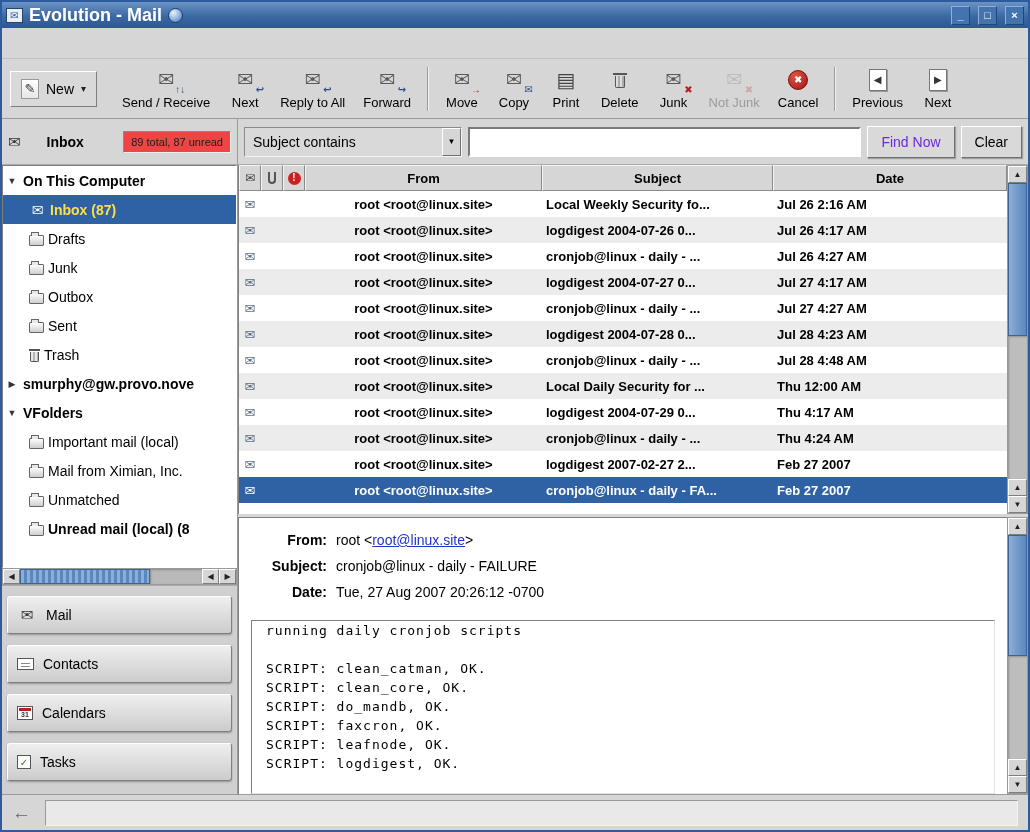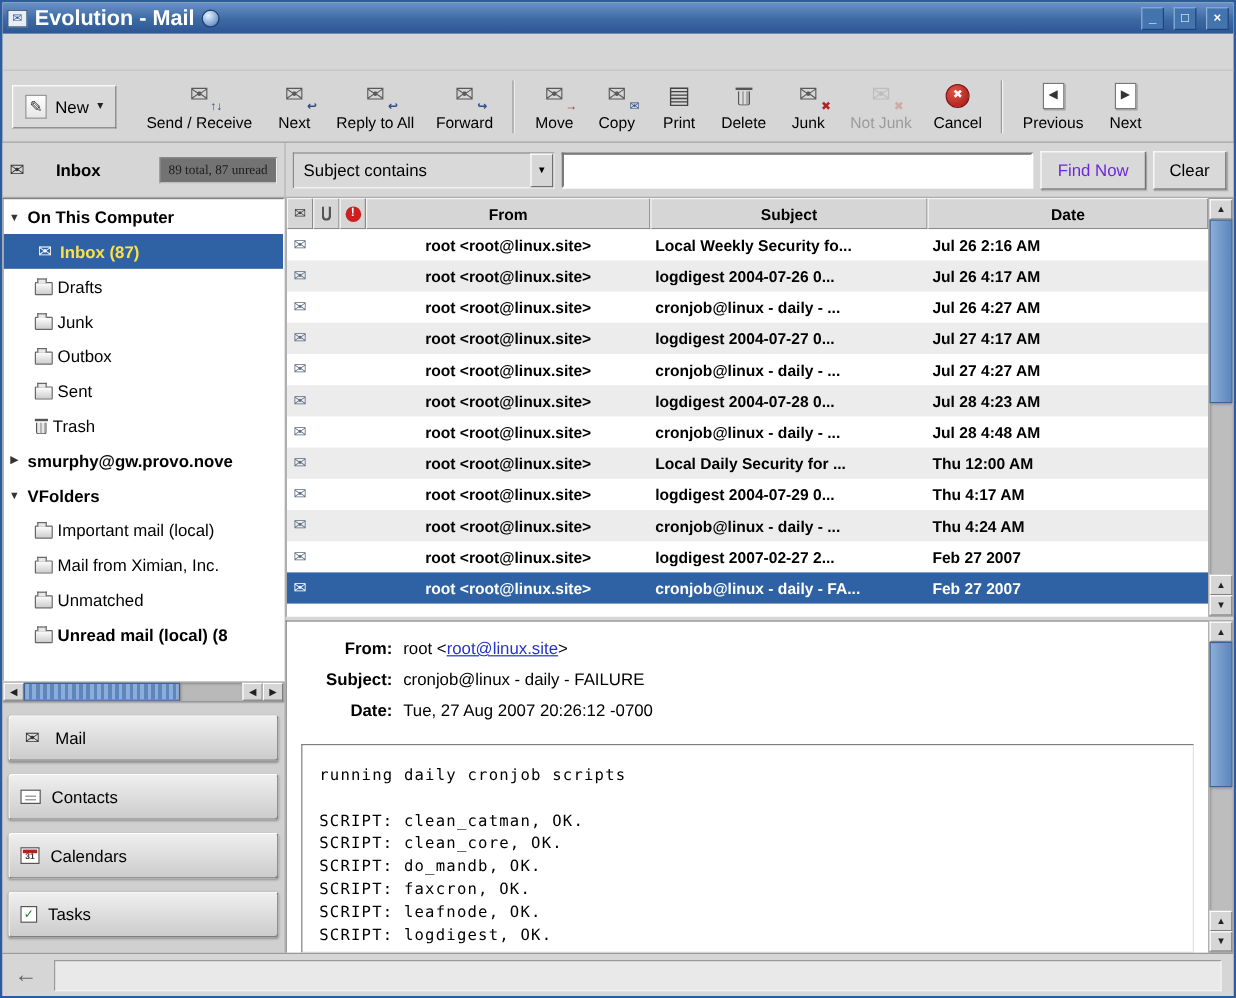--- a/index.html
+++ b/index.html
@@ -63,22 +63,22 @@
   
   .main { flex:1; display:flex; min-height:0; }
   .sidebar { width:236px; flex:none; display:flex; flex-direction:column; border-right:1px solid #9a9a9a; }
   .rightpane { flex:1; display:flex; flex-direction:column; min-width:0; }
 
   
   .folder-header, .searchband { height:46px; flex:none; display:flex; align-items:center; padding:0 6px;
     gap:6px; background:#d6d6d6; border-bottom:1px solid #ababab; }
   .fh-icon { font-size:15px; color:#333; }
   .fh-title { font-weight:bold; font-size:14px;padding-left:20px; }
-  .fh-count { margin-left:auto; font-size:11px; color:#1d1d1d; background:#737373; padding:4px 7px;
-    border:1px solid; border-color:#8a8a8a #f0f0f0 #f0f0f0 #8a8a8a; white-space:nowrap;font-family:Liberation Serif, serif; }
+  .fh-count { margin-left:auto; font-size:11px; color:#1d1d1d; background:#ef4444; padding:4px 7px;
+    border:1px solid; border-color:#8a8a8a #f0f0f0 #f0f0f0 #8a8a8a; white-space:nowrap; }
 
   
   .tree { flex:1; background:#fff; border:1px solid; border-color:#808080 #fff #fff #808080; overflow:hidden; }
   .tree-item { height:29px; display:flex; align-items:center; gap:4px; padding-left:8px; font-size:14px;
     white-space:nowrap; overflow:hidden; }
   .tree-item .arrow { width:14px; flex:none; font-size:9px; color:#333; text-align:center; }
   .tree-item.root { padding-left:2px; }
   .tree-item.bold { font-weight:bold; }
   .t-icon { flex:none; width:17px; height:16px; display:flex; align-items:center; justify-content:center; position:relative; }
   .ic-inbox::before { content:"✉"; font-size:14px; color:#31476e; }
@@ -164,21 +164,21 @@
 
   
   .preview { flex:1; display:flex; min-height:0; }
   .preview-main { flex:1; min-width:0; background:#fff; border-left:1px solid #808080; border-top:1px solid #808080;
     display:flex; flex-direction:column; padding-top:8px; }
   .phead { padding:6px 12px 8px 12px; flex:none; }
   .prow { display:flex; align-items:flex-start; min-height:26px; font-size:14px; }
   .plabel { width:76px; flex:none; text-align:right; font-weight:bold; margin-right:9px; }
   .plink { color:#2233cc; text-decoration:underline; cursor:pointer; }
   .pbody { flex:1; margin:2px 12px 0 12px; border:1px solid; border-color:#808080 #e2e2e2 #e2e2e2 #808080;
-    padding:16px 14px; overflow:hidden; font-family:"DejaVu Sans Mono","Liberation Mono",monospace;
+    padding:0 14px; overflow:hidden; font-family:"DejaVu Sans Mono","Liberation Mono",monospace;
     font-size:13px; line-height:19px; letter-spacing:1px; }
 
   
   .statusbar { height:36px; flex:none; display:flex; align-items:center; gap:14px; padding:0 10px;
     border-top:1px solid #9a9a9a; background:#d6d6d6; }
   .status-arrow { font-size:19px; color:#666; font-weight:bold; }
   .status-field { flex:1; height:26px; background:#e9e9e9; border:1px solid;
     border-color:#9a9a9a #f4f4f4 #f4f4f4 #9a9a9a; }
 </style>
 </head>

